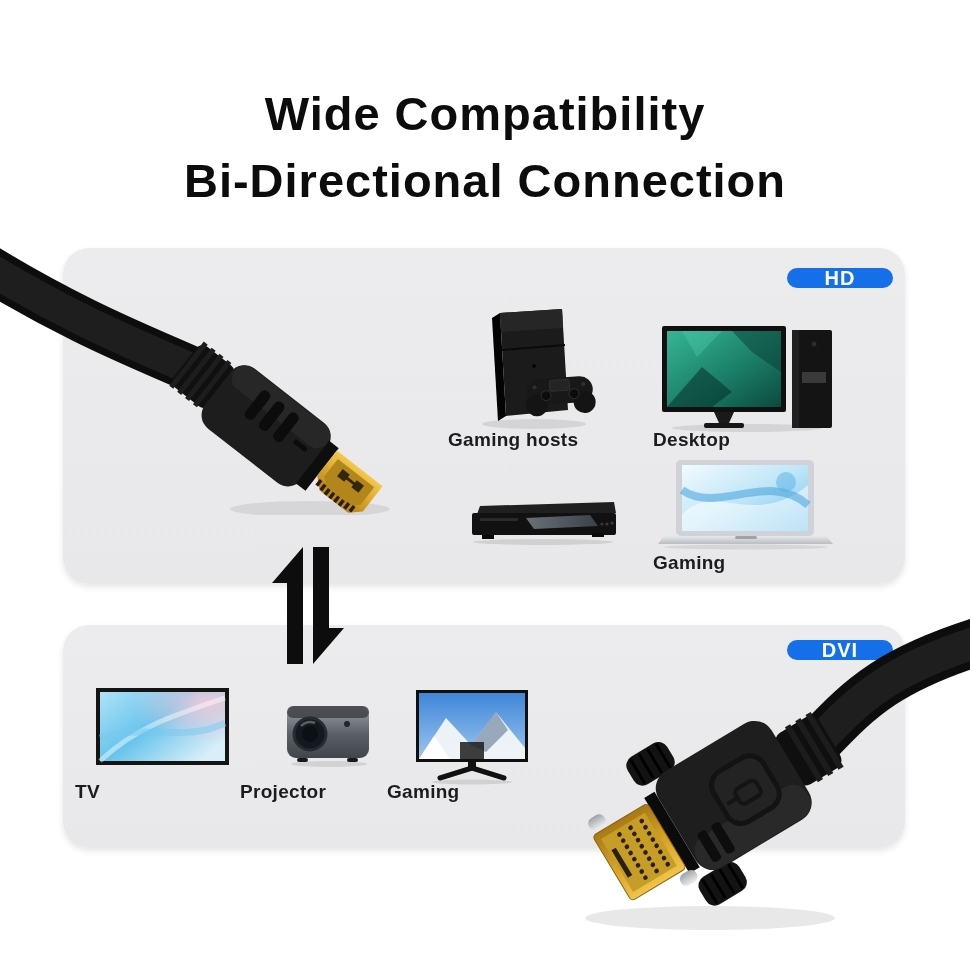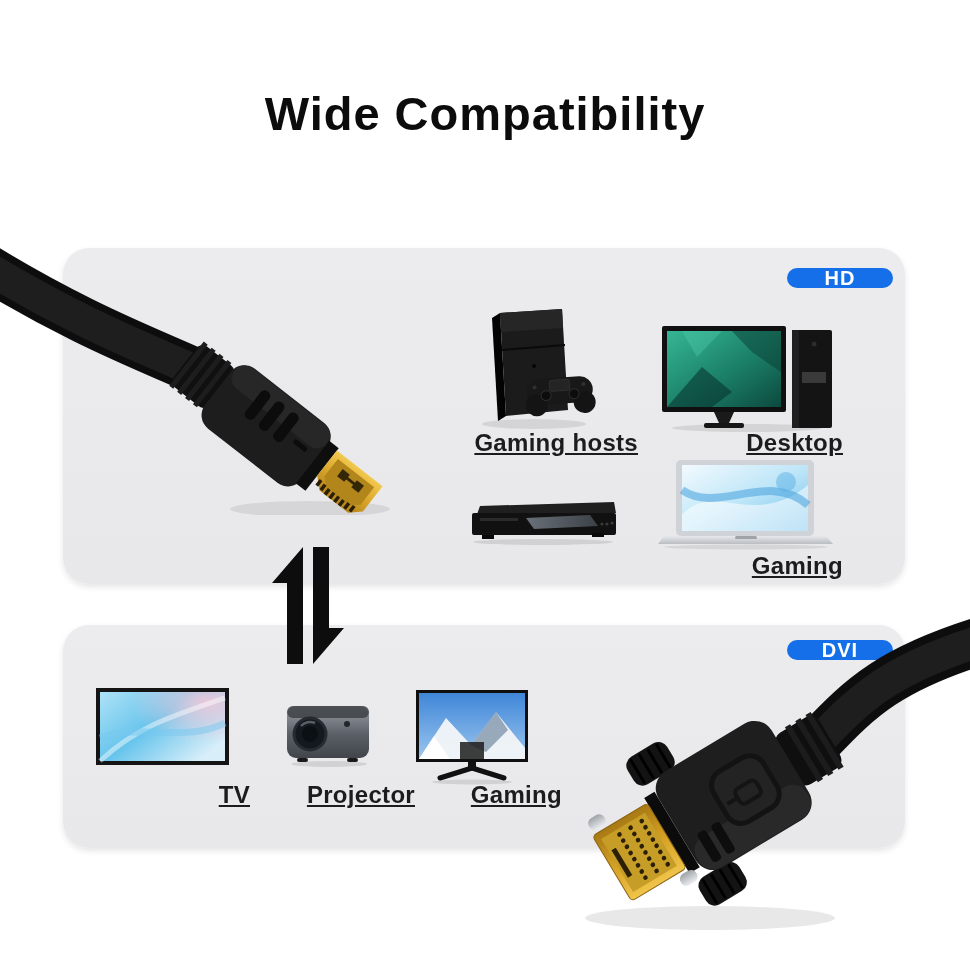--- a/index.html
+++ b/index.html
@@ -12,32 +12,33 @@
          box-shadow:0 3px 6px rgba(0,0,0,0.10);}
   .panel-hd{top:248px;height:336px;}
   .panel-dvi{top:625px;height:223px;}
   .badge{position:absolute;left:724px;width:106px;height:20px;border-radius:16px;
          display:flex;align-items:center;justify-content:center;
          color:#ffffff;font-size:20px;font-weight:700;letter-spacing:1px;}
   .badge-hd{top:20px;}
   .badge-dvi{top:15px;}
   .device{position:absolute;}
   .device .icon-wrap{position:absolute;}
-  .device .dev-label{position:absolute;left:0;bottom:0;width:100%;height:24px;text-align:right;
-          font-size:24px;font-weight:700;color:#1c1c1e;letter-spacing:0.3px;text-decoration:underline;}
+  .device .dev-label{position:absolute;left:0;bottom:0;width:100%;height:24px;text-align:left;
+          font-size:19px;font-weight:700;color:#1c1c1e;letter-spacing:0.3px;}
   .overlay{position:absolute;z-index:5;}
   svg{display:block;}
 </style>
 </head>
 <body>
 
 <div class="canvas">
 
   <div class="title-block">
     <h1 class="title-line">Wide Compatibility</h1>
+    <h1 class="title-line">Bi-Directional Connection</h1>
   </div>
 
   <section class="panel panel-hd">
     <div class="badge badge-hd" style="background: rgb(21, 111, 232);">HD</div>
 
     <div class="device" style="left:385px;top:55px;width:190px;height:150px;">
       <div class="icon-wrap" style="left:20px;top:3px;">
         <svg width="150" height="125" viewBox="0 0 150 125">
           <ellipse cx="66" cy="118" rx="52" ry="5" fill="rgba(0,0,0,0.09)"></ellipse>
           <polygon points="24,12 32,7 38,110 30,115" fill="#030303"></polygon>

